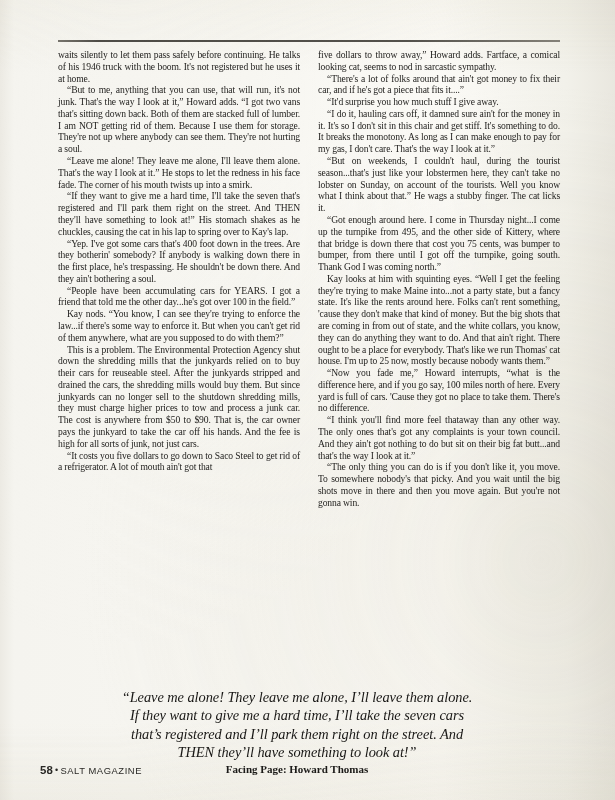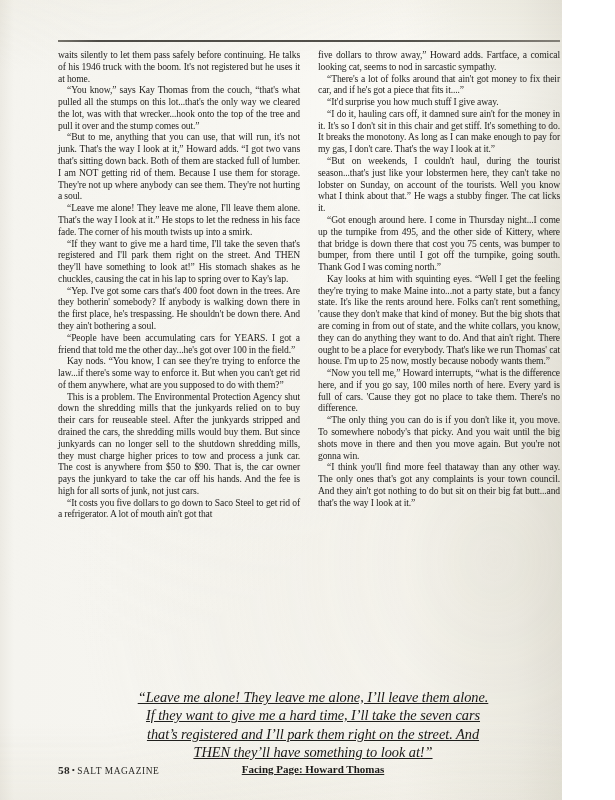--- a/index.html
+++ b/index.html
@@ -3,35 +3,34 @@
 <meta charset="utf-8">
 <title>Salt Magazine page 58</title>
 <style>
   html, body {
     margin: 0;
     padding: 0;
     background: #ffffff;
   }
   .page {
     position: relative;
-    width: 533px;
+    width: 615px;
     height: 800px;
     margin: 0;
     overflow: hidden;
     background:
       linear-gradient(to right,
         #eceae3 0px,
         #f5f4ef 14px,
         #f7f6f1 40%,
         #fbfaf6 72%,
         #f2f1ea 92%,
         #e9e7df 100%);
     font-family: "Liberation Serif", "DejaVu Serif", serif;
     color: #20201e;
-    padding-left: 29px;
     -webkit-font-smoothing: antialiased;
   }
   
   .page::after {
     content: "";
     position: absolute;
     inset: 0;
     pointer-events: none;
     background:
       radial-gradient(ellipse at 20% 12%, rgba(255,255,255,0.55) 0%, rgba(255,255,255,0) 55%),
@@ -76,25 +75,24 @@
   }
   p.body.indent {
     text-indent: 9px;
   }
   p.body + p.body {
     margin-top: 0;
   }
 
   .quote-block {
     position: absolute;
-    left: 76px;
+    left: 60px;
     top: 688px;
     width: 474px;
     text-align: center;
-    text-decoration: underline;
   }
   .quote-text {
     margin: 0;
     font-family: "Liberation Serif", "DejaVu Serif", serif;
     font-style: italic;
     font-size: 14.4px;
     line-height: 18.3px;
     color: #191816;
     letter-spacing: -0.004em;
   }
@@ -103,23 +101,23 @@
     font-family: "Liberation Serif", "DejaVu Serif", serif;
     font-weight: bold;
     font-style: normal;
     font-size: 11px;
     line-height: 12px;
     color: #1b1a18;
   }
 
   .folio {
     position: absolute;
-    left: 58px;
+    left: 40px;
     top: 764px;
-    font-family: Liberation Serif, serif;
+    font-family: Liberation Sans, sans-serif;
     font-size: 10.6px;
     color: #2a2926;
     letter-spacing: 0.02em;
     white-space: nowrap;
   }
   .folio .num {
     font-weight: bold;
     font-size: 11.4px;
   }
   .folio .sep {
@@ -136,42 +134,41 @@
 <body>
 
 <div class="page">
 
   <div class="top-rule"></div>
 
   <div class="columns">
 
     <div class="col">
       <p class="body">waits silently to let them pass safely before continuing. He talks of his 1946 truck with the boom. It's not registered but he uses it at home.</p>
-      <p class="body indent">“You know,” says Kay Thomas from the couch, “that's what pulled all the stumps on this lot...that's the only way we cleared the lot, was with that wrecker...hook onto the top of the tree and pull it over and the stump comes out.”</p>
       <p class="body indent">“But to me, anything that you can use, that will run, it's not junk. That's the way I look at it,” Howard adds. “I got two vans that's sitting down back. Both of them are stacked full of lumber. I am NOT getting rid of them. Because I use them for storage. They're not up where anybody can see them. They're not hurting a soul.</p>
       <p class="body indent">“Leave me alone! They leave me alone, I'll leave them alone. That's the way I look at it.” He stops to let the redness in his face fade. The corner of his mouth twists up into a smirk.</p>
       <p class="body indent">“If they want to give me a hard time, I'll take the seven that's registered and I'll park them right on the street. And THEN they'll have something to look at!” His stomach shakes as he chuckles, causing the cat in his lap to spring over to Kay's lap.</p>
       <p class="body indent">“Yep. I've got some cars that's 400 foot down in the trees. Are they botherin' somebody? If anybody is walking down there in the first place, he's trespassing. He shouldn't be down there. And they ain't bothering a soul.</p>
       <p class="body indent">“People have been accumulating cars for YEARS. I got a friend that told me the other day...he's got over 100 in the field.”</p>
       <p class="body indent">Kay nods. “You know, I can see they're trying to enforce the law...if there's some way to enforce it. But when you can't get rid of them anywhere, what are you supposed to do with them?”</p>
       <p class="body indent">This is a problem. The Environmental Protection Agency shut down the shredding mills that the junkyards relied on to buy their cars for reuseable steel. After the junkyards stripped and drained the cars, the shredding mills would buy them. But since junkyards can no longer sell to the shutdown shredding mills, they must charge higher prices to tow and process a junk car. The cost is anywhere from $50 to $90. That is, the car owner pays the junkyard to take the car off his hands. And the fee is high for all sorts of junk, not just cars.</p>
       <p class="body indent">“It costs you five dollars to go down to Saco Steel to get rid of a refrigerator. A lot of mouth ain't got that</p>
     </div>
 
     <div class="col">
       <p class="body">five dollars to throw away,” Howard adds. Fartface, a comical looking cat, seems to nod in sarcastic sympathy.</p>
       <p class="body indent">“There's a lot of folks around that ain't got money to fix their car, and if he's got a piece that fits it....”</p>
       <p class="body indent">“It'd surprise you how much stuff I give away.</p>
       <p class="body indent">“I do it, hauling cars off, it damned sure ain't for the money in it. It's so I don't sit in this chair and get stiff. It's something to do. It breaks the monotony. As long as I can make enough to pay for my gas, I don't care. That's the way I look at it.”</p>
       <p class="body indent">“But on weekends, I couldn't haul, during the tourist season...that's just like your lobstermen here, they can't take no lobster on Sunday, on account of the tourists. Well you know what I think about that.” He wags a stubby finger. The cat licks it.</p>
       <p class="body indent">“Got enough around here. I come in Thursday night...I come up the turnpike from 495, and the other side of Kittery, where that bridge is down there that cost you 75 cents, was bumper to bumper, from there until I got off the turnpike, going south. Thank God I was coming north.”</p>
       <p class="body indent">Kay looks at him with squinting eyes. “Well I get the feeling they're trying to make Maine into...not a party state, but a fancy state. It's like the rents around here. Folks can't rent something, 'cause they don't make that kind of money. But the big shots that are coming in from out of state, and the white collars, you know, they can do anything they want to do. And that ain't right. There ought to be a place for everybody. That's like we run Thomas' cat house. I'm up to 25 now, mostly because nobody wants them.”</p>
-      <p class="body indent">“Now you tell me,” Howard interrupts, “what is the difference here, and if you go say, 100 miles north of here. Every yard is full of cars. 'Cause they got no place to take them. There's no difference.</p>
+      <p class="body indent">“Now you fade me,” Howard interrupts, “what is the difference here, and if you go say, 100 miles north of here. Every yard is full of cars. 'Cause they got no place to take them. There's no difference.</p>
+      <p class="body indent">“I think you'll find more feel thataway than any other way. The only ones that's got any complaints is your town council. And they ain't got nothing to do but sit on their big fat butt...and that's the way I look at it.”</p>
       <p class="body indent">“The only thing you can do is if you don't like it, you move. To somewhere nobody's that picky. And you wait until the big shots move in there and then you move again. But you're not gonna win.</p>
-      <p class="body indent">“I think you'll find more feel thataway than any other way. The only ones that's got any complaints is your town council. And they ain't got nothing to do but sit on their big fat butt...and that's the way I look at it.”</p>
     </div>
 
   </div>
 
   <div class="quote-block">
     <p class="quote-text">“Leave me alone! They leave me alone, I’ll leave them alone.</p>
     <p class="quote-text">If they want to give me a hard time, I’ll take the seven cars</p>
     <p class="quote-text">that’s registered and I’ll park them right on the street. And</p>
     <p class="quote-text">THEN they’ll have something to look at!”</p>
     <p class="quote-attrib">Facing Page: Howard Thomas</p>

